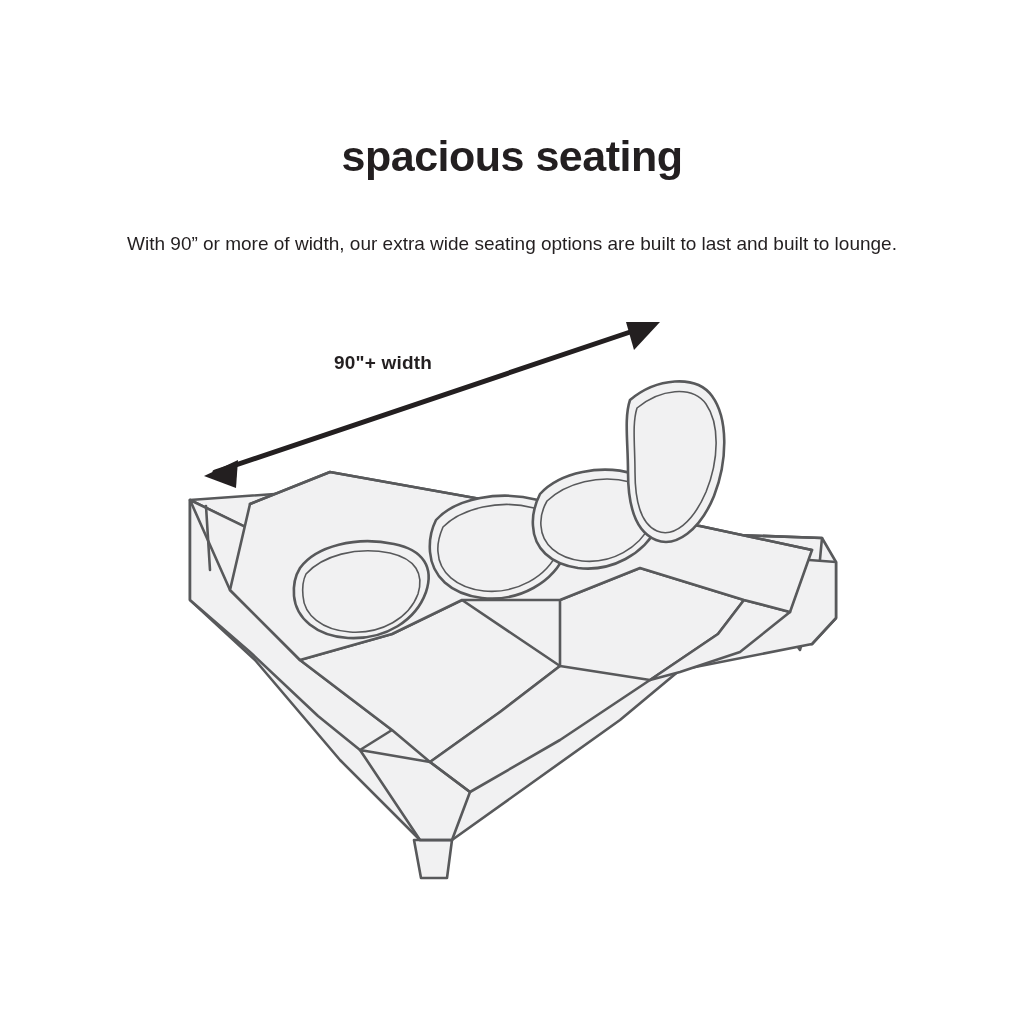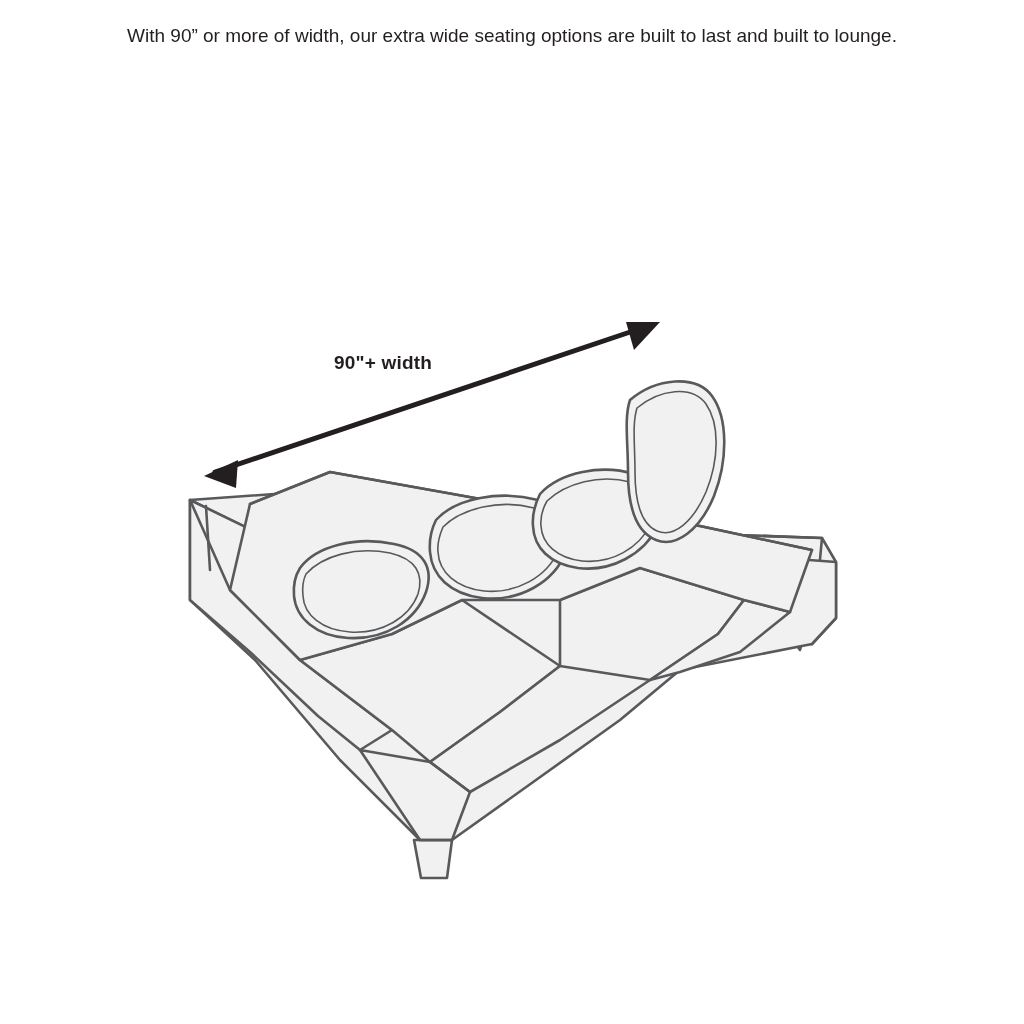--- a/index.html
+++ b/index.html
@@ -65,20 +65,21 @@
     font-weight: bold;
     color: #231f20;
     letter-spacing: 0.2px;
   }
 </style>
 </head>
 <body>
 
 <div class="page">
 
+  <h1 class="headline">spacious seating</h1>
 
   <div class="subcopy">
     <span class="line">With 90” or more of width, our extra wide seating options are built to last and built to lounge.</span>
   </div>
 
   <div class="illustration">
     <svg viewBox="0 0 1024 620" xmlns="http://www.w3.org/2000/svg">
       <g fill="#f1f1f2" stroke="#58595b" stroke-width="2.6" stroke-linejoin="round" stroke-linecap="round">
 
         <path d="M414 540 L421 578 L447 578 L452 540 Z"></path>

